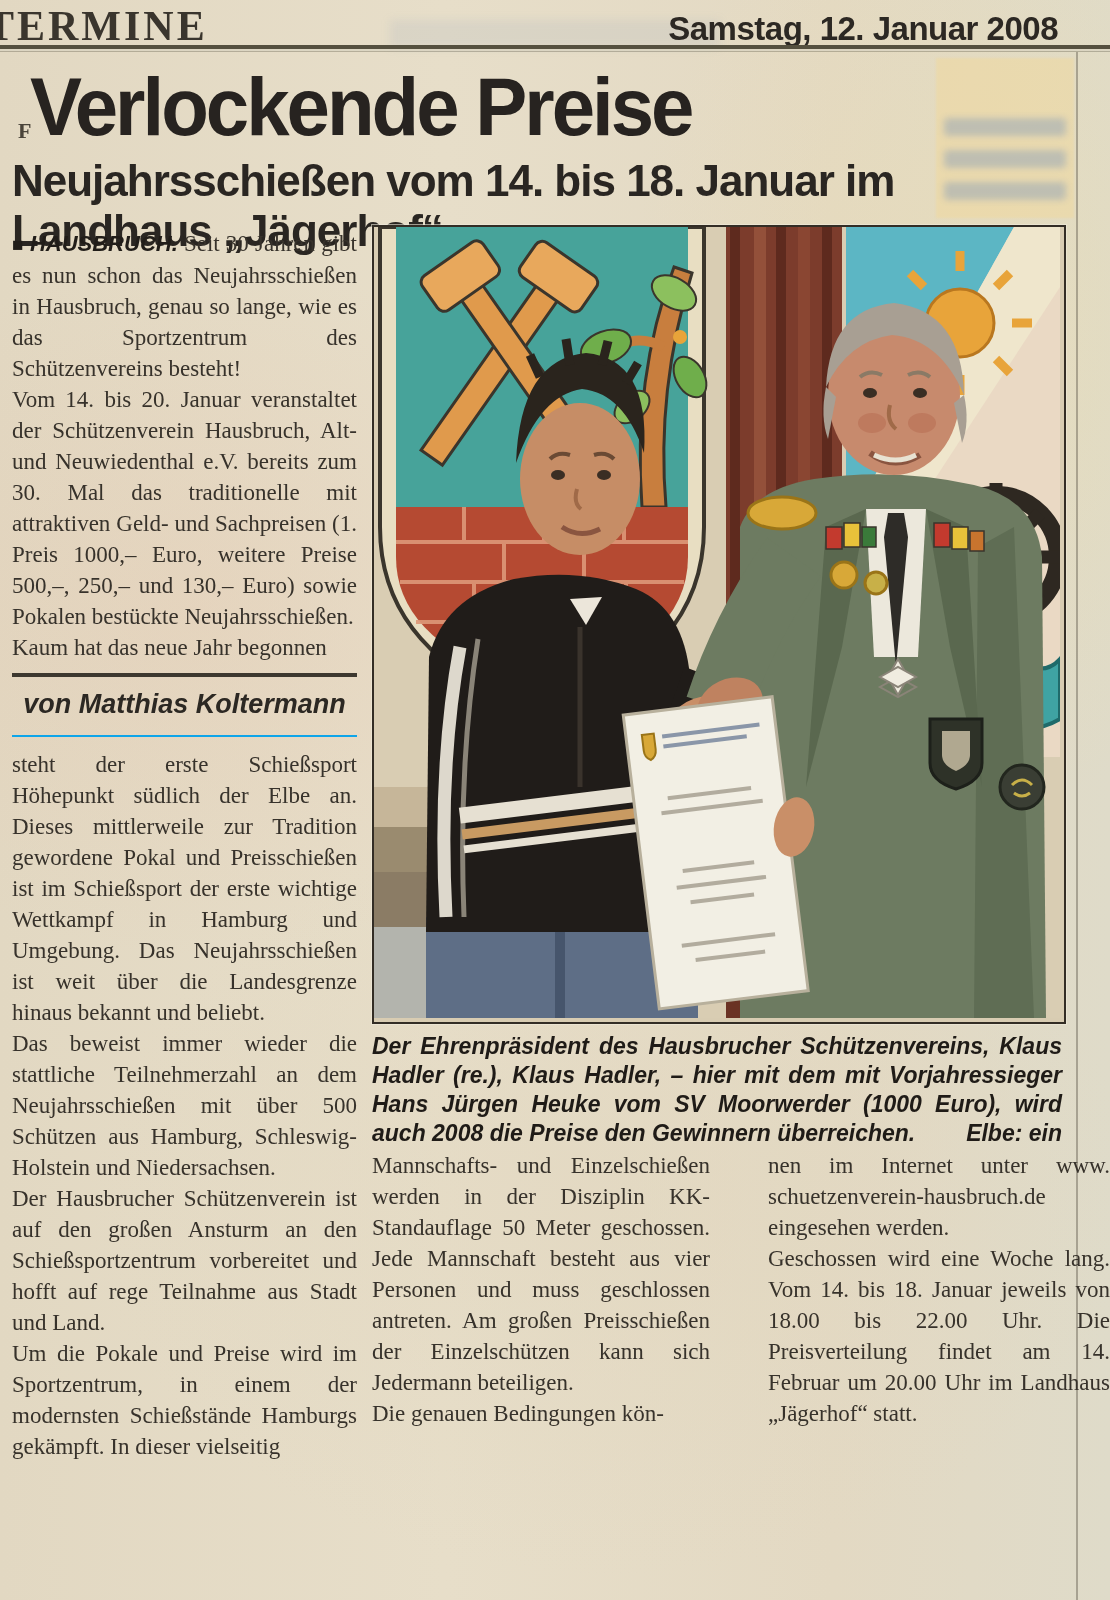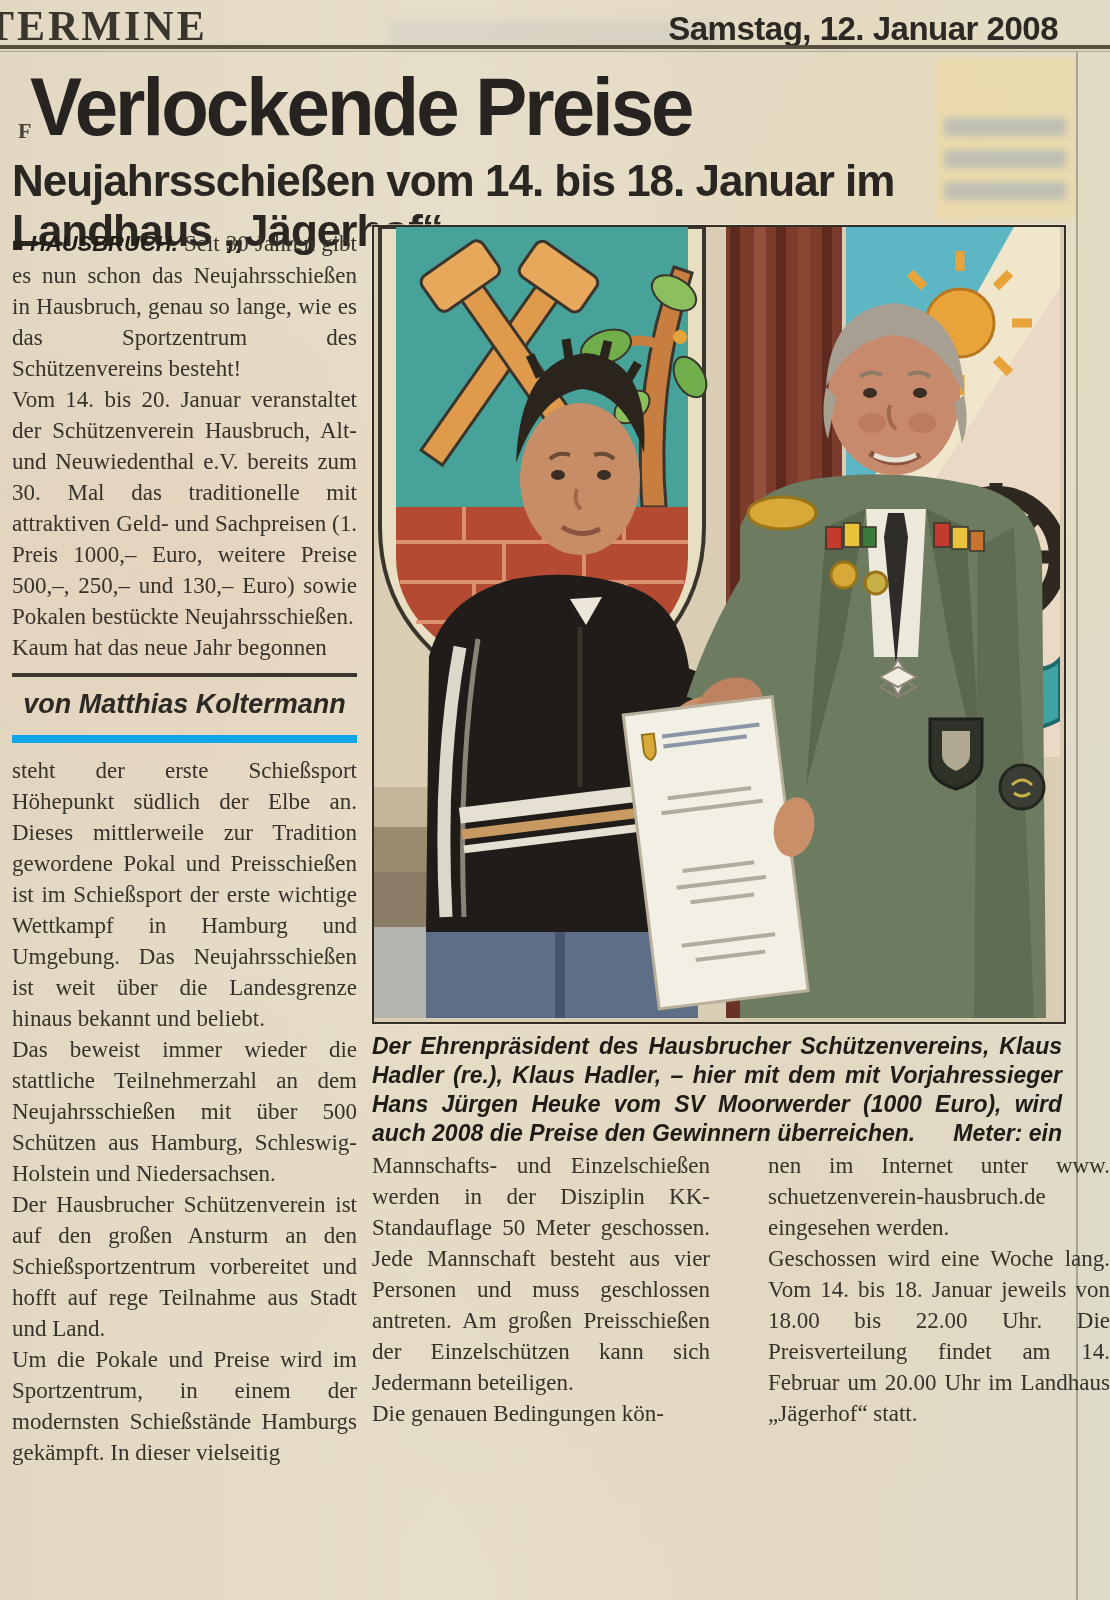--- a/index.html
+++ b/index.html
@@ -38,21 +38,21 @@
   .bodytext{font-size:23px;line-height:31px;color:#37322b;text-align:justify;}
   .bodytext p{margin:0;}
   .col1{position:absolute;left:12px;top:228px;width:345px;}
   .col2{position:absolute;left:372px;top:1150px;width:338px;}
   .col3{position:absolute;left:768px;top:1150px;width:342px;}
 
   .lead-bullet{font-family:"Liberation Sans",sans-serif;font-size:19px;color:#211d19;margin-right:6px;}
   .lead-location{font-family:"Liberation Sans",sans-serif;font-weight:700;font-style:italic;font-size:22px;color:#211d19;}
 
   .byline-box{margin:10px 0 12px 0;padding:12px 0 14px 0;
-    border-top:4px solid #3d382f;border-bottom:8px solid #0ea5e9;text-align:center;}
+    border-top:4px solid #3d382f;border-bottom:2px solid #0ea5e9;text-align:center;}
   .byline-box span{font-family:"Liberation Sans",sans-serif;font-weight:700;font-style:italic;
     font-size:27px;color:#2c2823;}
 
   .photo-frame{position:absolute;left:372px;top:225px;width:690px;height:795px;
     border:2px solid #332d25;box-shadow:0 0 0 1px rgba(240,235,220,0.6);background:#d8ccb2;}
   .photo-frame svg{display:block;}
 
   .caption{position:absolute;left:372px;top:1032px;width:690px;
     font-family:"Liberation Sans",sans-serif;font-weight:700;font-style:italic;
     font-size:23px;line-height:29px;color:#1f1b17;text-align:justify;}
@@ -288,21 +288,21 @@
           <path d="M308,730 H378"></path>
       </g>
     </g>
 
     <ellipse cx="420" cy="600" rx="20" ry="30" fill="#c98f68" transform="rotate(10 420 600)"></ellipse>
   </svg>
 </div>
 
 <div class="caption">
   <span>Der Ehrenpräsident des Hausbrucher Schützenvereins, Klaus Hadler (re.), Klaus Hadler, – hier mit dem mit Vorjahressieger Hans Jürgen Heuke vom SV Moorwerder (1000 Euro), wird auch 2008 die Preise den Gewinnern überreichen.</span>
-  <span class="credit">Meter: ein</span>
+  <span class="credit">Elbe: ein</span>
 </div>
 
 <div class="col2 bodytext">
   <p>Mannschafts- und Einzelschießen werden in der Disziplin KK-Standauflage 50 Meter geschossen. Jede Mannschaft besteht aus vier Personen und muss geschlossen antreten. Am großen Preisschießen der Einzelschützen kann sich Jedermann beteiligen.</p>
   <p>Die genauen Bedingungen kön-</p>
 </div>
 
 <div class="col3 bodytext">
   <p>nen im Internet unter www. schuetzenverein-hausbruch.de eingesehen werden.</p>
   <p>Geschossen wird eine Woche lang. Vom 14. bis 18. Januar jeweils von 18.00 bis 22.00 Uhr. Die Preisverteilung findet am 14. Februar um 20.00 Uhr im Landhaus „Jägerhof“ statt.</p>

